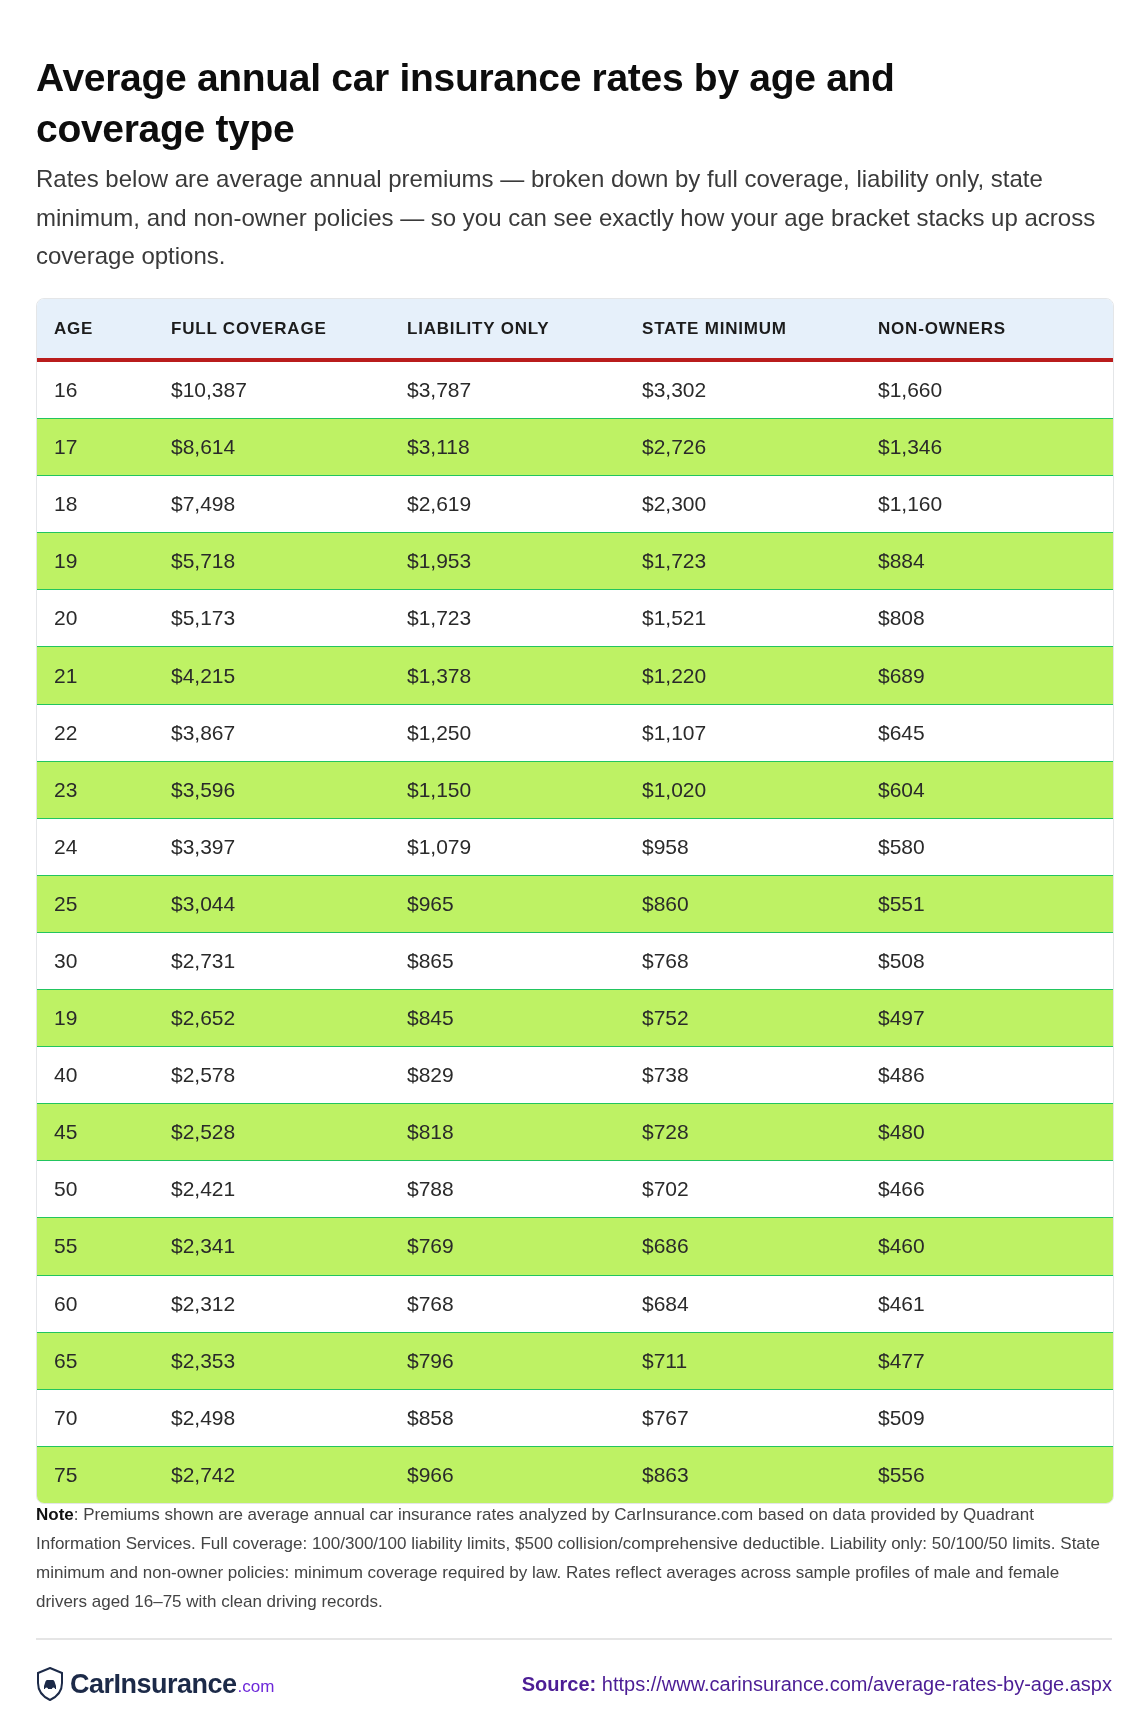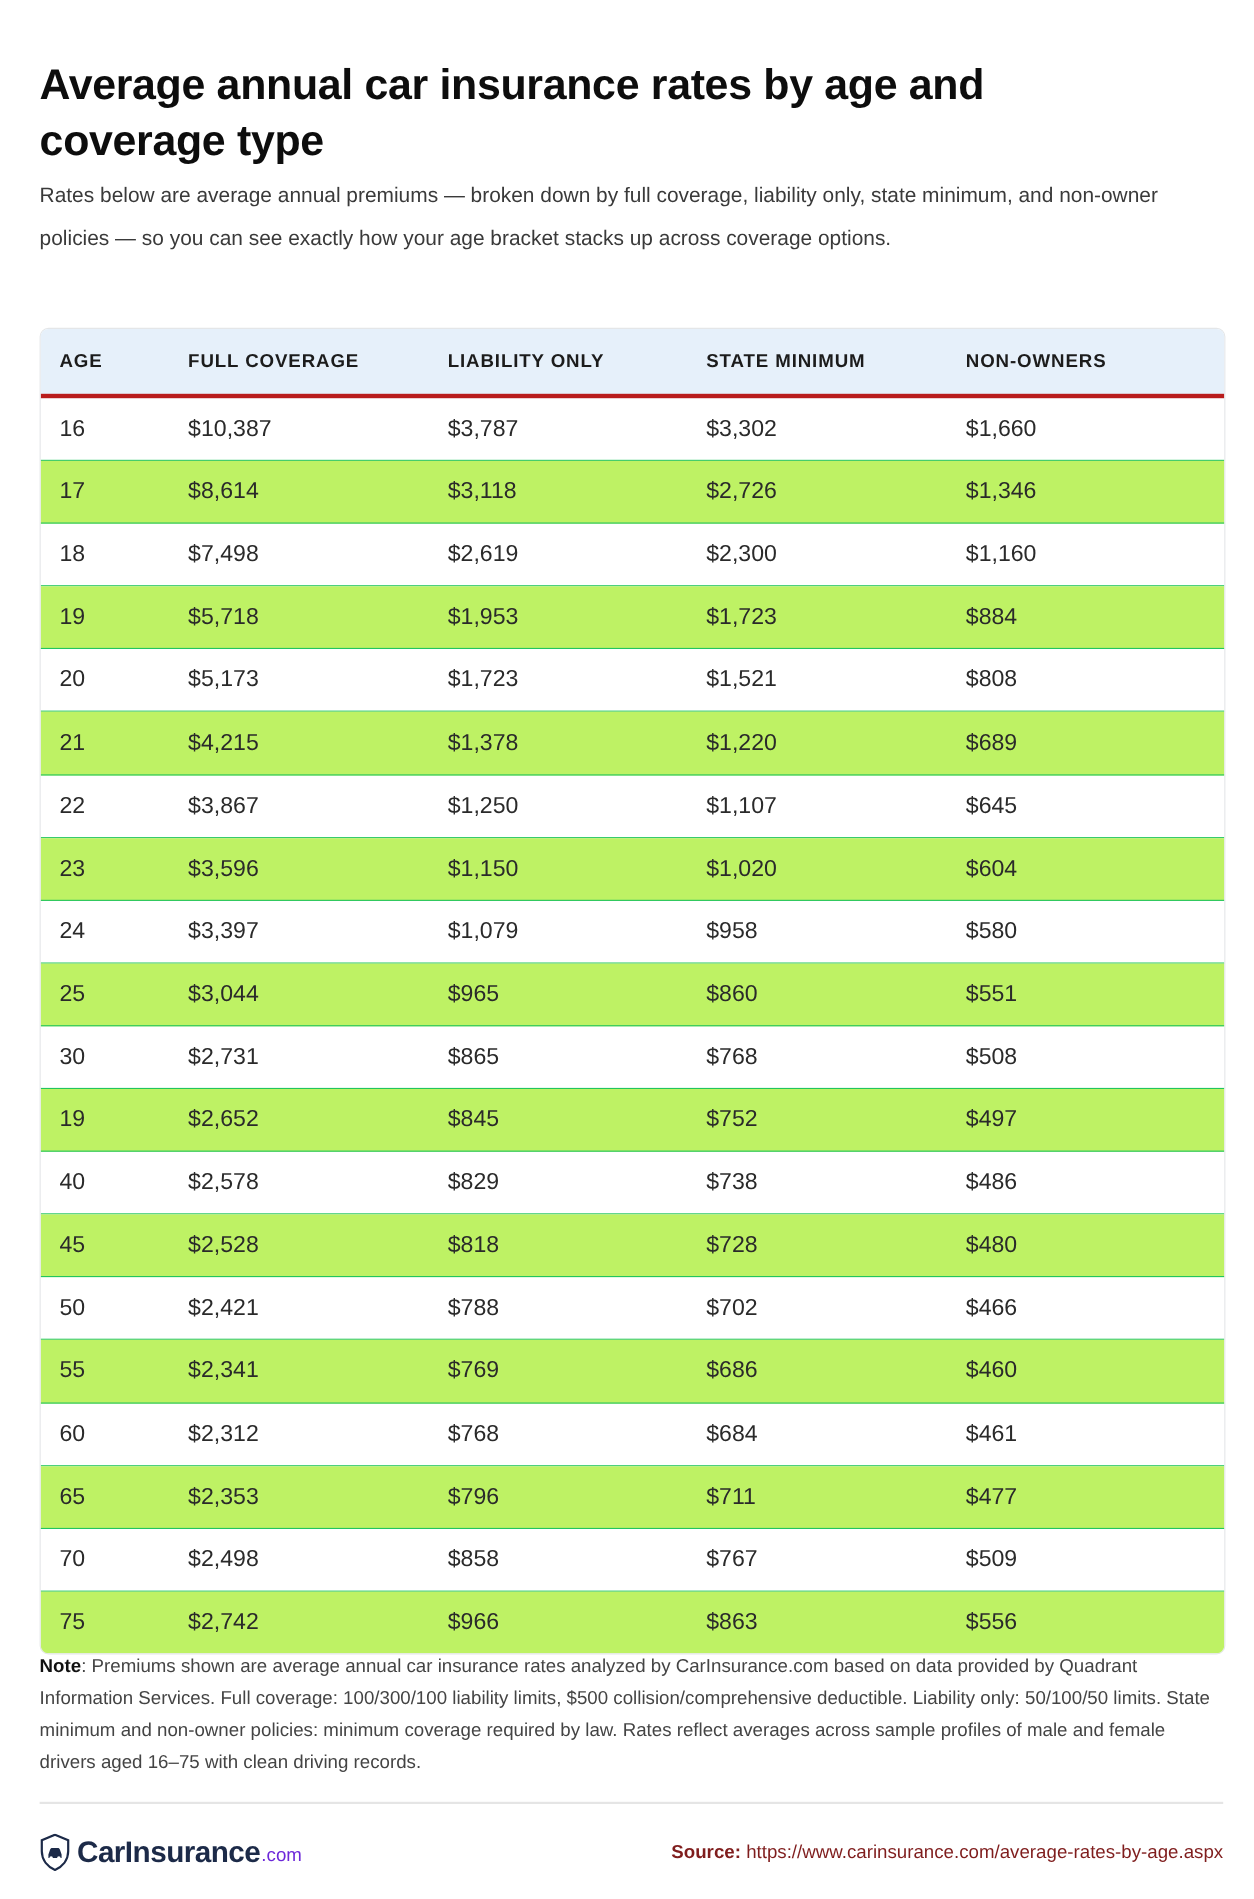--- a/index.html
+++ b/index.html
@@ -2,21 +2,21 @@
 <html><head>
 <meta charset="utf-8">
 <style>
   html, body { margin: 0; padding: 0; background: #ffffff; }
   body { width: 1140px; height: 1726px; position: relative; overflow: hidden;
          font-family: "Liberation Sans", "DejaVu Sans", sans-serif; color: #1a1a1a; }
   .wrap { position: absolute; left: 36px; top: 0; width: 1078px; }
   h1 { margin: 0; position: absolute; top: 52px; left: 0; width: 960px;
        font-size: 39px; line-height: 51px; font-weight: 700; color: #0d0d0d; letter-spacing: -0.3px; }
   .lead { position: absolute; top: 160px; left: 0; width: 1078px; margin: 0;
-          font-size: 19px; line-height: 38.5px; color: #3a3a3a; }
+          font-size: 24px; line-height: 38.5px; color: #3a3a3a; }
   .table { position: absolute; top: 298px; left: 0; width: 1076px; border: 1px solid #e4e6e8;
            border-radius: 8px; overflow: hidden; background: #fff; }
   .thead { display: flex; height: 59px; align-items: center; background: #e6f0fa;
            border-bottom: 4px solid #b91c1c; }
   .th { font-size: 17px; font-weight: 700; letter-spacing: 0.8px; color: #1c1c1c; }
   .row { display: flex; height: 56.1px; align-items: center; border-bottom: 1px solid #22c55e; }
   .row:last-child { border-bottom: none; }
   .row.alt { background: #bef264; }
   .td { font-size: 21px; color: #2a2a2a; }
   .c0 { width: 134px; padding-left: 17px; box-sizing: border-box; }
@@ -27,21 +27,21 @@
   .note { position: absolute; top: 1500px; left: 0; width: 1078px; margin: 0;
           font-size: 17px; line-height: 29px; color: #444; }
   .note b { color: #111; }
   .rule { position: absolute; top: 1638px; left: 0; width: 1076px; height: 2px; background: #e5e5e5; }
   .footer { position: absolute; top: 1662px; left: 0; width: 1076px; height: 44px;
             display: flex; align-items: center; justify-content: space-between; }
   .logo { display: flex; align-items: center; }
   .logo svg { width: 28px; height: 34px; margin-right: 6px; }
   .brand { font-size: 27px; font-weight: 700; color: #1c2a48; letter-spacing: -0.5px; }
   .brand-tld { font-size: 17px; color: #6d28d9; font-weight: 400; margin-left: 1px; position: relative; top: 3px; }
-  .source { font-size: 17px; color: #7f1d1d; }
+  .source { font-size: 20px; color: #4c1d95; }
   .source b { font-weight: 700; }
 </style>
 </head>
 <body>
 
 <div class="wrap">
   <h1>Average annual car insurance rates by age and coverage type</h1>
   <p class="lead">Rates below are average annual premiums — broken down by full coverage, liability only, state minimum, and non-owner policies — so you can see exactly how your age bracket stacks up across coverage options.</p>
 
   <div class="table">

